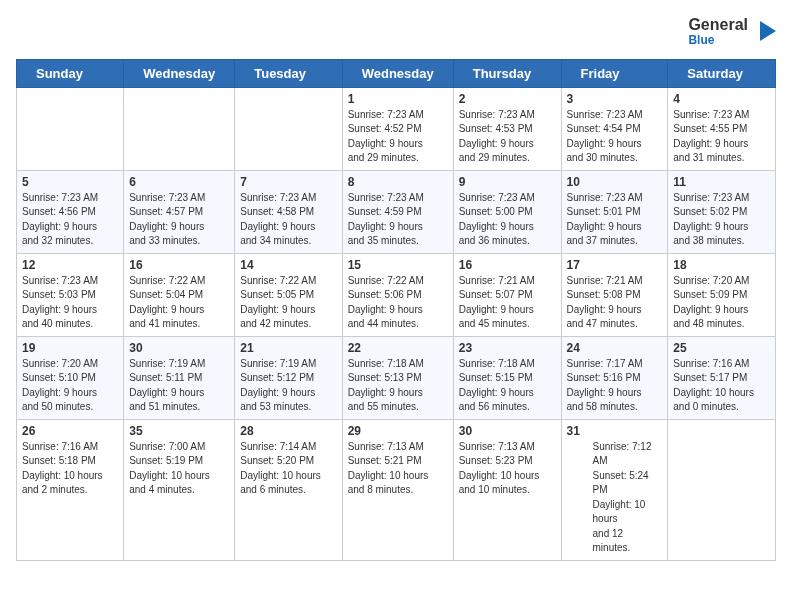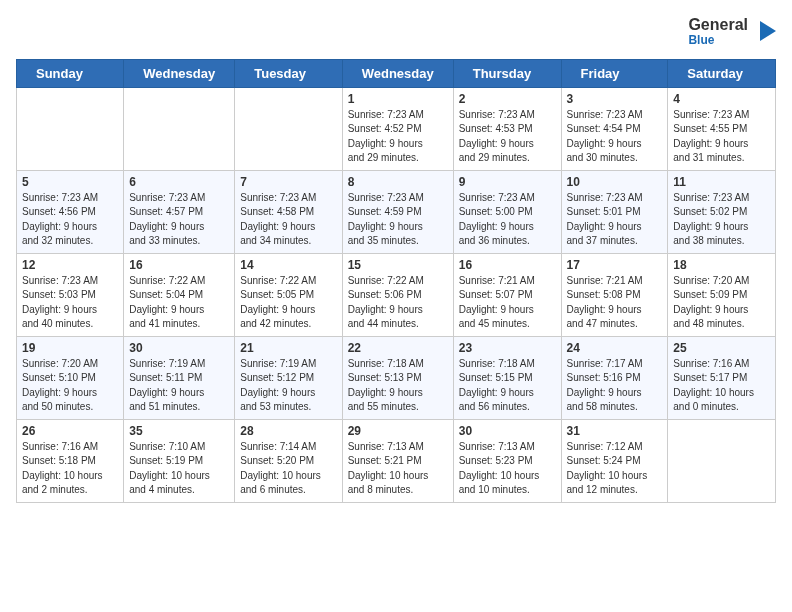--- a/index.html
+++ b/index.html
@@ -296,21 +296,21 @@
       <tr>
         <td>
           <span class="day-number">26</span>
           <div class="day-info" style="white-space: pre-line;">Sunrise: 7:16 AM
 Sunset: 5:18 PM
 Daylight: 10 hours
 and 2 minutes.</div>
         </td>
         <td>
           <span class="day-number">35</span>
-          <div class="day-info" style="white-space: pre-line;">Sunrise: 7:10 AM
+          <div class="day-info" style="white-space: pre-line;">Sunrise: 7:00 AM
 Sunset: 5:19 PM
 Daylight: 10 hours
 and 4 minutes.</div>
         </td>
         <td>
           <span class="day-number">28</span>
           <div class="day-info" style="white-space: pre-line;">Sunrise: 7:14 AM
 Sunset: 5:20 PM
 Daylight: 10 hours
 and 6 minutes.</div>
@@ -324,21 +324,21 @@
         </td>
         <td>
           <span class="day-number">30</span>
           <div class="day-info" style="white-space: pre-line;">Sunrise: 7:13 AM
 Sunset: 5:23 PM
 Daylight: 10 hours
 and 10 minutes.</div>
         </td>
         <td>
           <span class="day-number">31</span>
-          <div class="day-info" style="white-space: pre-line;">Sunrise: 7:12 AM
+          <div class="day-info" style="white-space: pre-line; margin-left: 26px;">Sunrise: 7:12 AM
 Sunset: 5:24 PM
 Daylight: 10 hours
 and 12 minutes.</div>
         </td>
         <td class="empty-cell"></td>
       </tr>
     </tbody>
 </table>
 
 </body></html>

